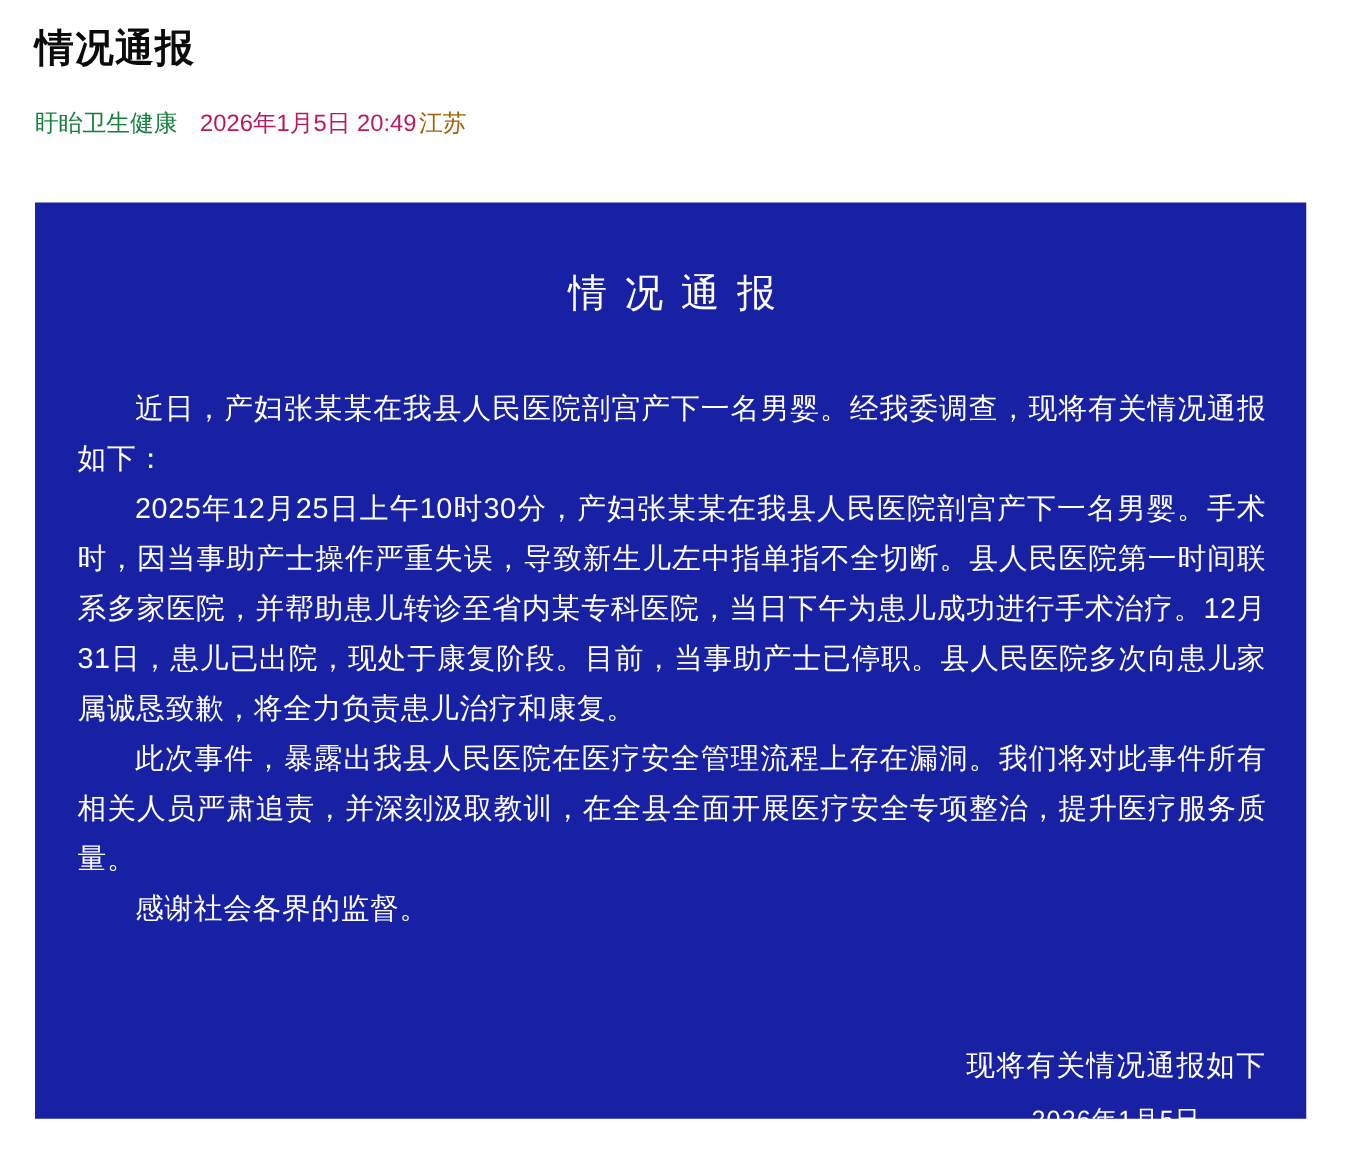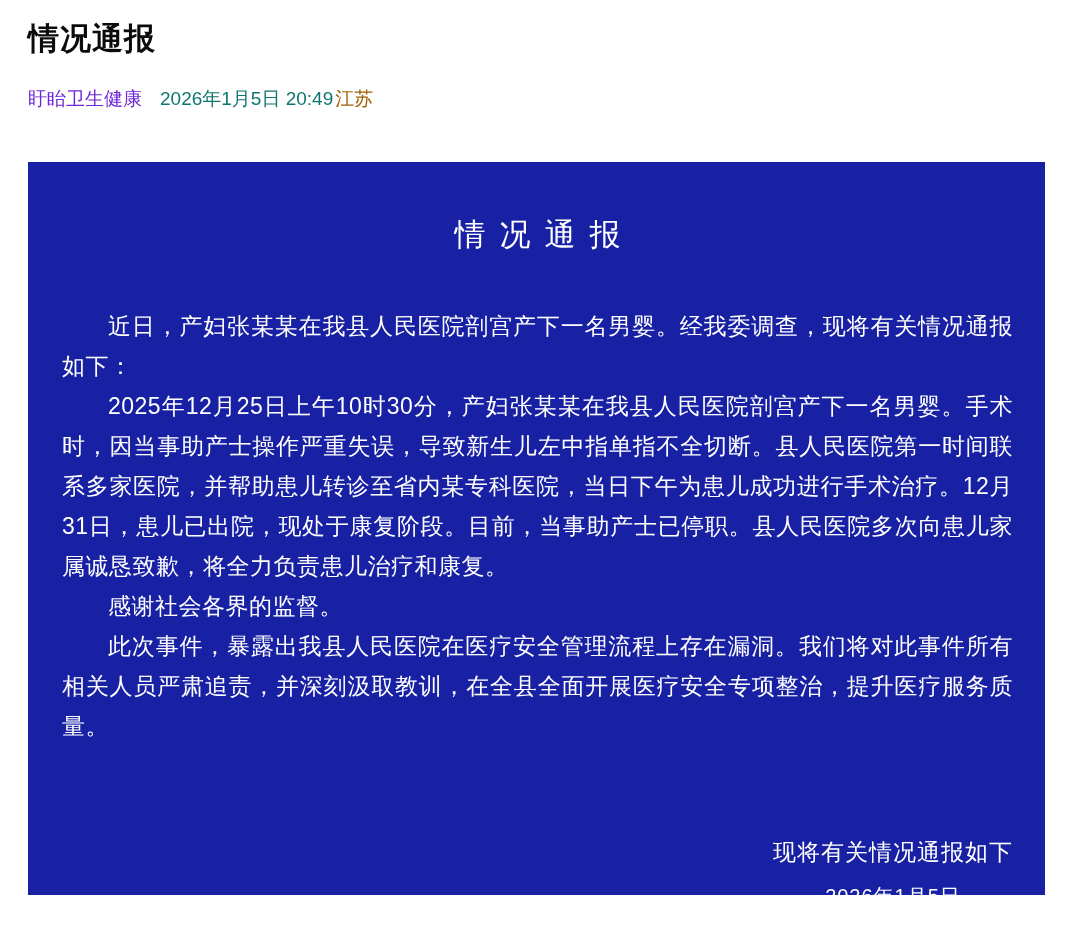--- a/index.html
+++ b/index.html
@@ -21,25 +21,25 @@
     color: #0b0b0b;
     letter-spacing: 1px;
   }
   .meta-row {
     margin: 26px 0 0 28px;
     font-size: 19px;
     display: flex;
     align-items: baseline;
   }
   .meta-author {
-    color: #6d28d9;
+    color: #15803d;
     cursor: pointer;
   }
   .meta-datetime {
-    color: #0f766e;
+    color: #be185d;
     margin-left: 18px;
   }
   .meta-region {
     color: #a16207;
     margin-left: 2px;
   }
   .notice-box {
     margin: 50px 35px 0 28px;
     width: 1017px;
     height: 733px;
@@ -97,22 +97,22 @@
     <span class="meta-region">江苏</span>
   </div>
 
   <div class="notice-box">
 
     <div class="notice-title">情况通报</div>
 
     <div class="notice-body">
       <p>近日，产妇张某某在我县人民医院剖宫产下一名男婴。经我委调查，现将有关情况通报如下：</p>
       <p>2025年12月25日上午10时30分，产妇张某某在我县人民医院剖宫产下一名男婴。手术时，因当事助产士操作严重失误，导致新生儿左中指单指不全切断。县人民医院第一时间联系多家医院，并帮助患儿转诊至省内某专科医院，当日下午为患儿成功进行手术治疗。12月31日，患儿已出院，现处于康复阶段。目前，当事助产士已停职。县人民医院多次向患儿家属诚恳致歉，将全力负责患儿治疗和康复。</p>
+      <p>此次事件，暴露出我县人民医院在医疗安全管理流程上存在漏洞。我们将对此事件所有相关人员严肃追责，并深刻汲取教训，在全县全面开展医疗安全专项整治，提升医疗服务质量。</p>
       <p>感谢社会各界的监督。</p>
-      <p>此次事件，暴露出我县人民医院在医疗安全管理流程上存在漏洞。我们将对此事件所有相关人员严肃追责，并深刻汲取教训，在全县全面开展医疗安全专项整治，提升医疗服务质量。</p>
     </div>
 
     <div class="signature">
       <div class="org">现将有关情况通报如下</div>
       <div class="date">2026年1月5日</div>
     </div>
 
   </div>
 
 </div>

